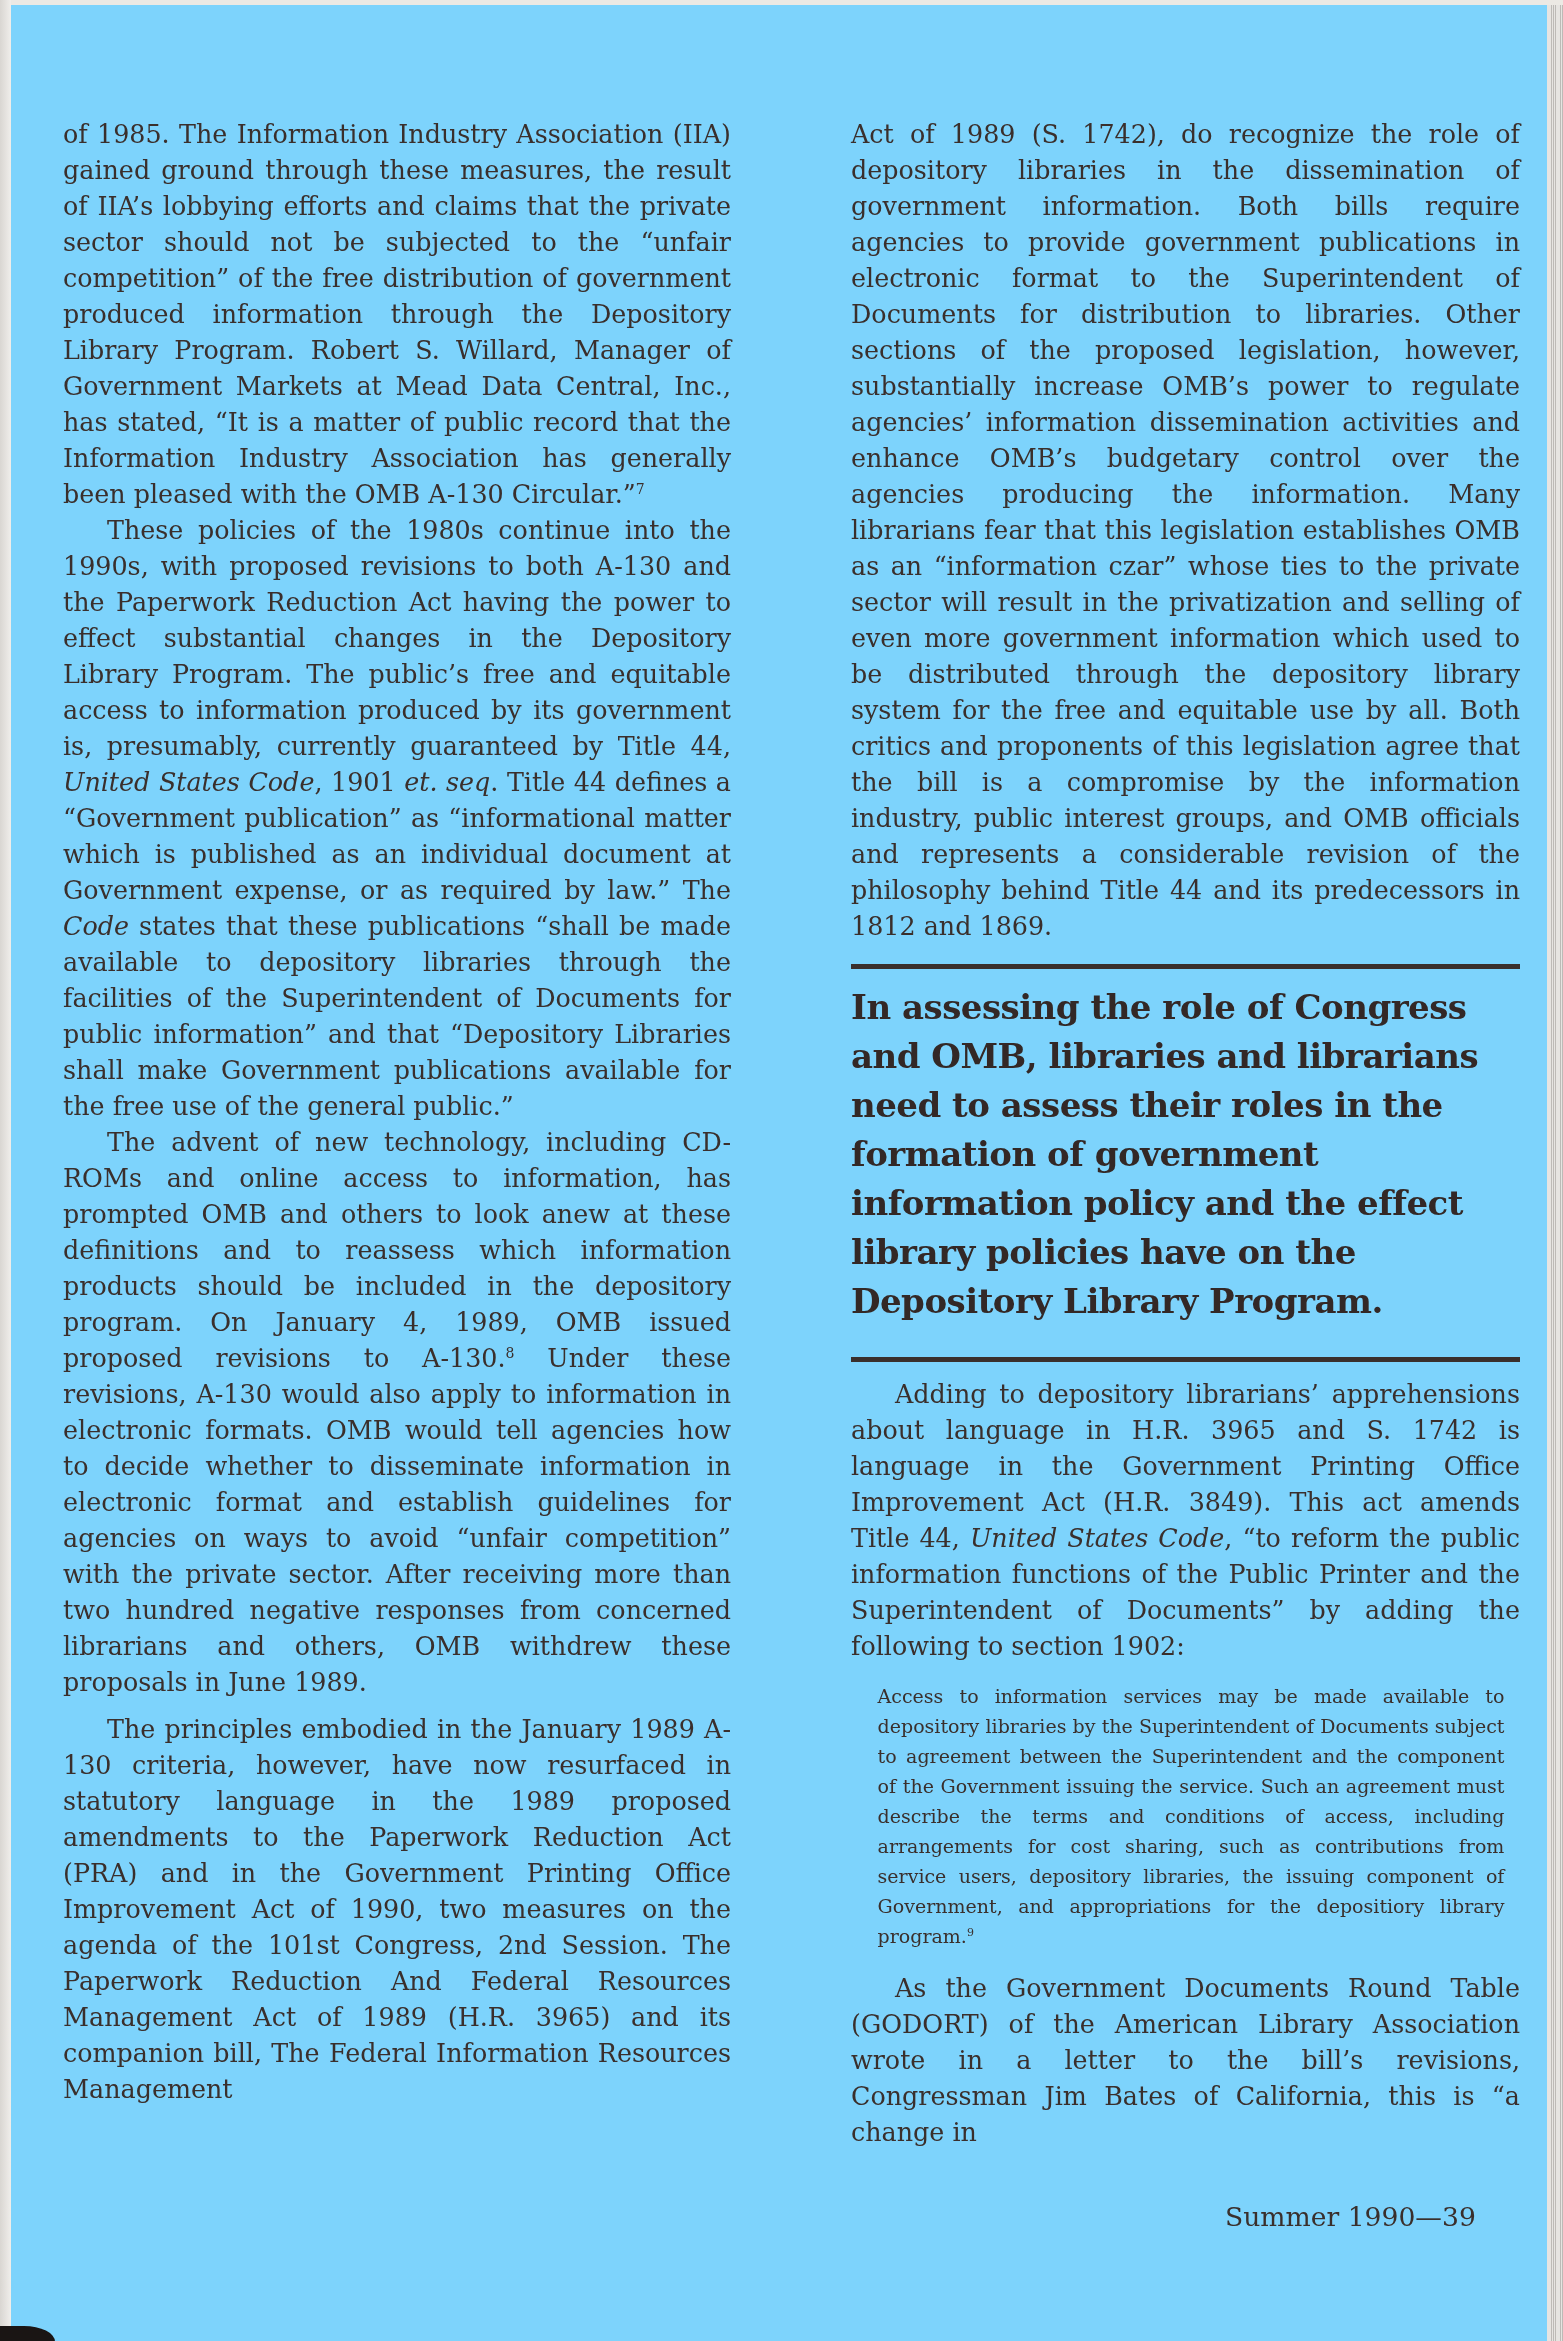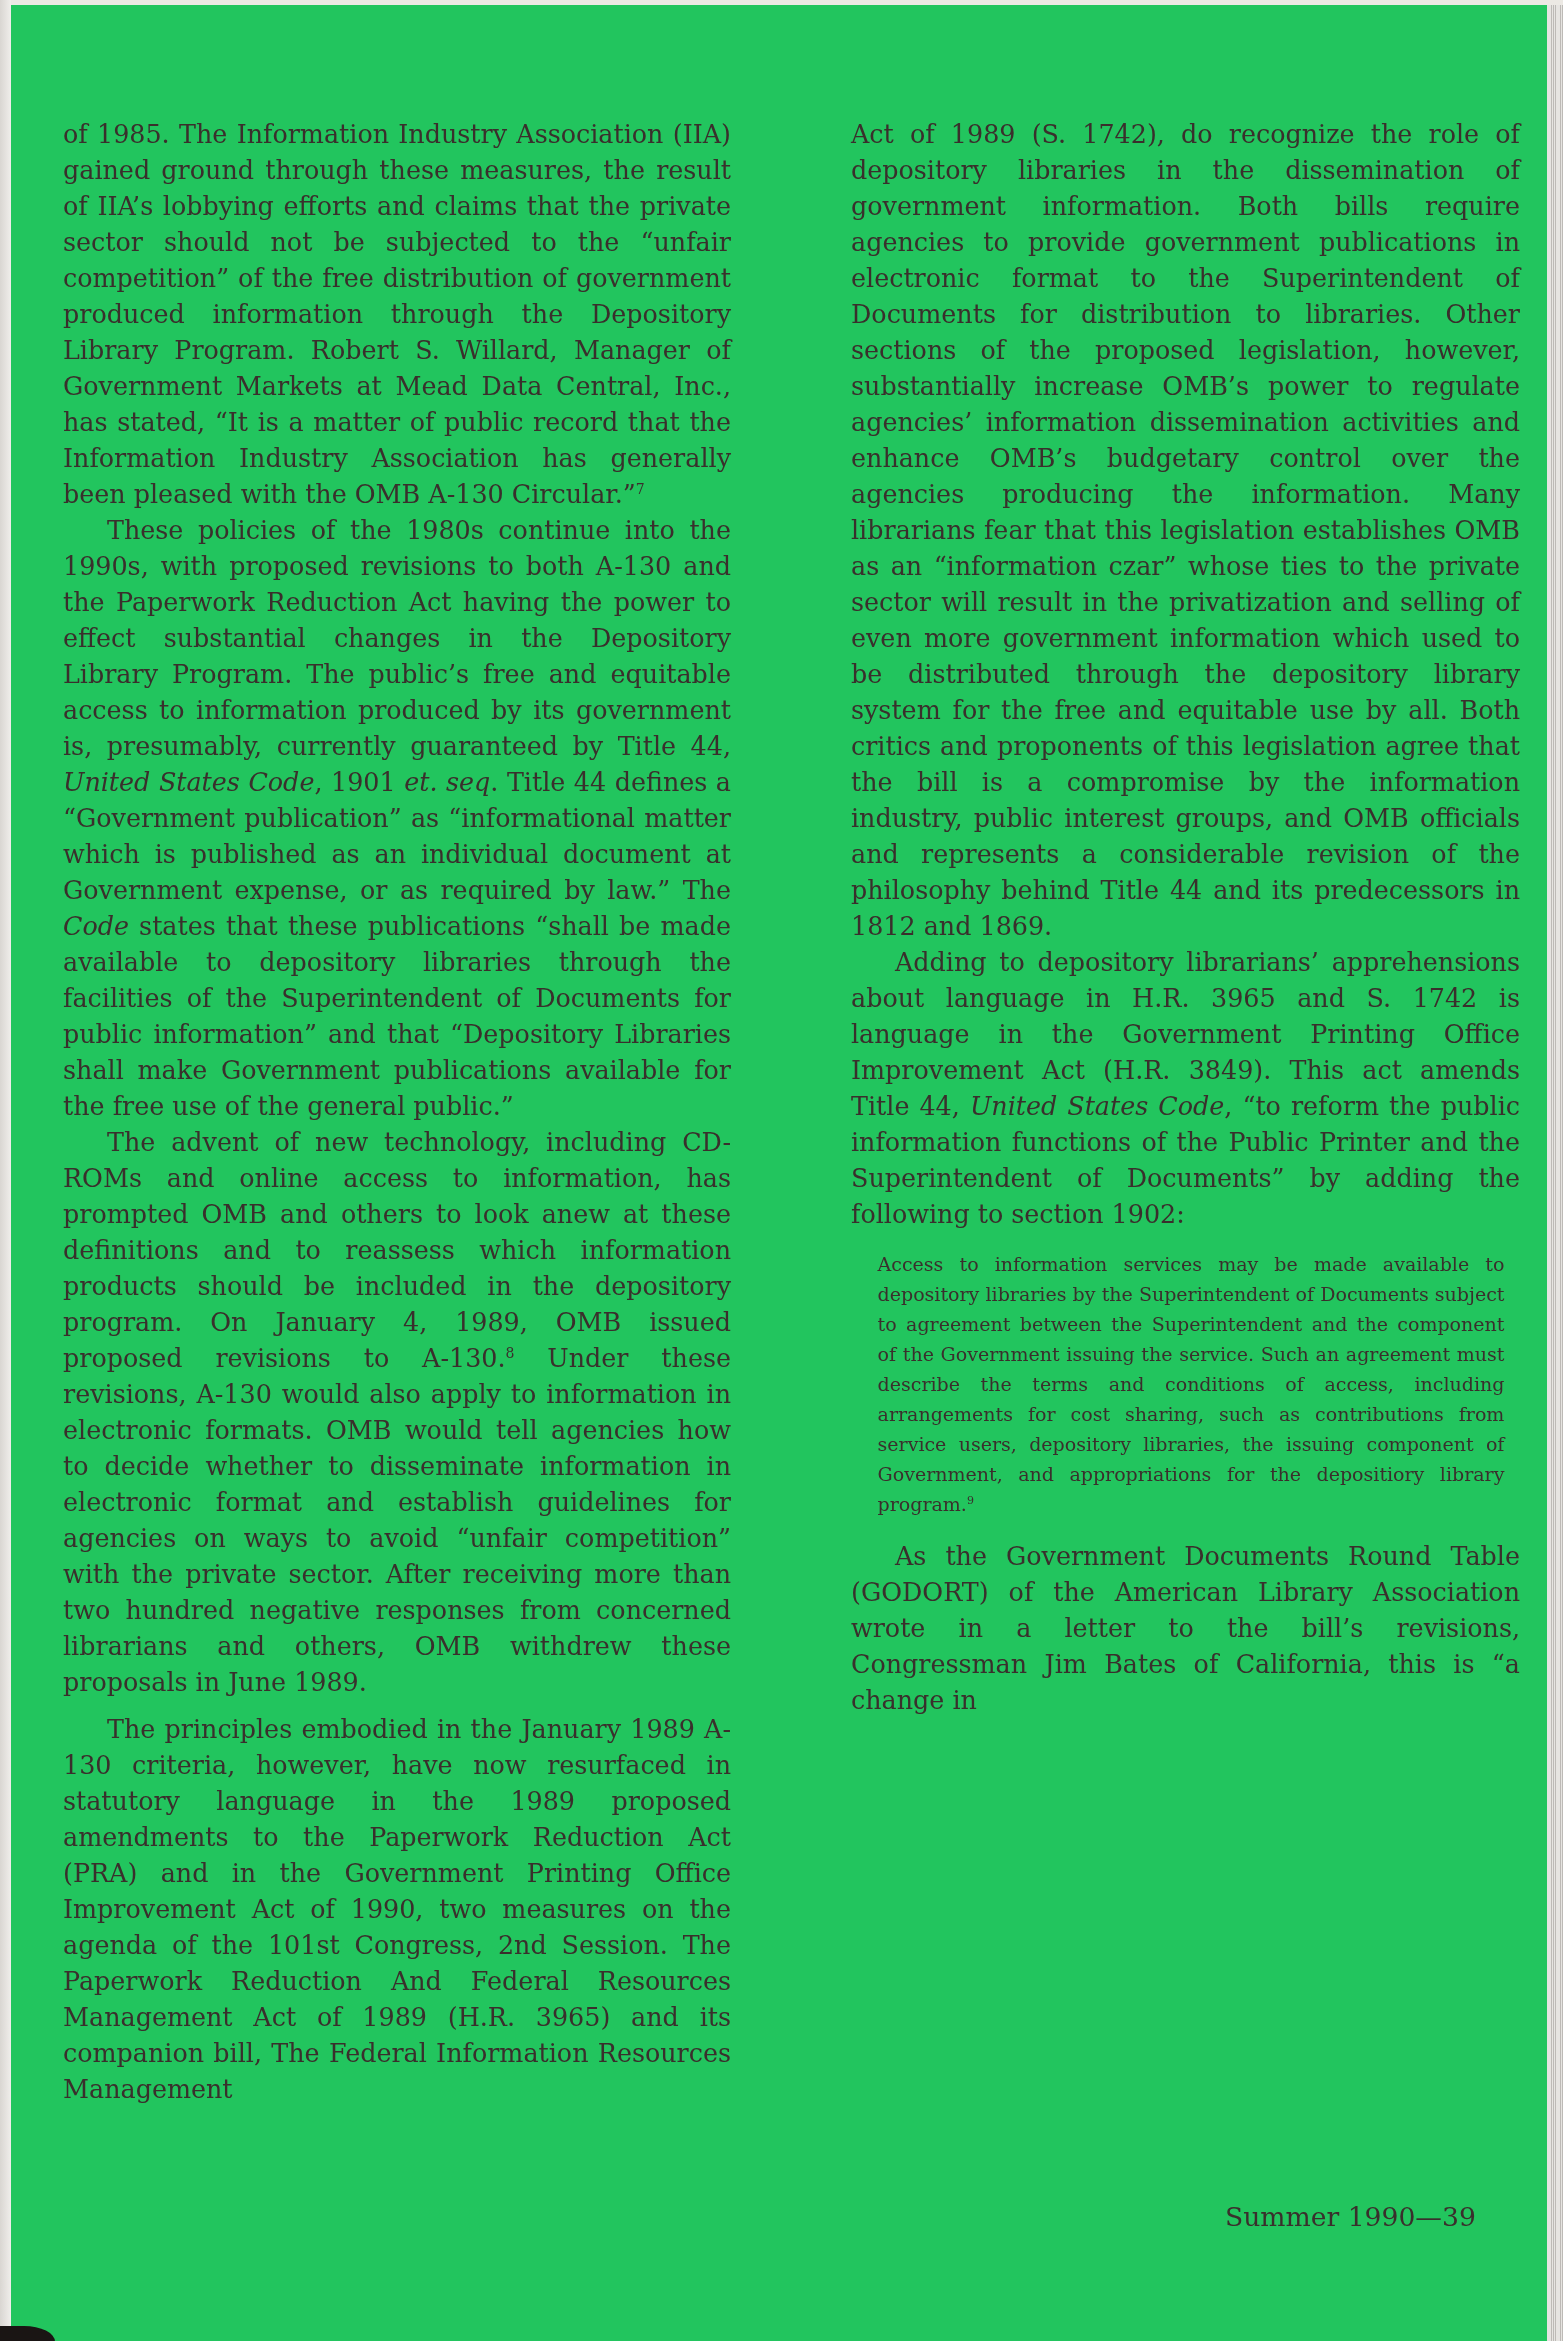--- a/index.html
+++ b/index.html
@@ -4,21 +4,21 @@
   <style>
     html, body { margin: 0; padding: 0; }
     body {
       width: 1564px; height: 2342px; position: relative; overflow: hidden;
       background: #ece9e4;
       font-family: "DejaVu Serif", "Liberation Serif", serif;
       color: #3a2f2c;
     }
     .page {
       position: absolute; left: 11px; top: 4.7px; width: 1536px; height: 2337px;
-      background: #22c55e;
+      background: #7dd3fc;
     }
     .page-left-edge {
       position: absolute; left: 0; top: 0; width: 11px; height: 2342px;
       background: linear-gradient(to right, #d9d6d2, #f0eeeb);
     }
     .page-stack {
       position: absolute; right: 0; top: 4.7px; width: 17px; height: 2337px;
       background: repeating-linear-gradient(to right, #e6e4e1 0, #e6e4e1 1.6px, #bdbab6 1.6px, #bdbab6 2.3px);
     }
     .binder-shadow {
@@ -64,20 +64,23 @@
   <div class="col col-left">
     <p><span>of 1985. The Information Industry Association (IIA) gained ground through these measures, the result of IIA’s lobbying efforts and claims that the private sector should not be subjected to the “unfair competition” of the free distribution of government produced information through the Depository Library Program. Robert S. Willard, Manager of Government Markets at Mead Data Central, Inc., has stated, “It is a matter of public record that the Information Industry Association has generally been pleased with the OMB A-130 Circular.”</span><span class="sup">7</span></p>
     <p class="indent"><span>These policies of the 1980s continue into the 1990s, with proposed revisions to both A-130 and the Paperwork Reduction Act having the power to effect substantial changes in the Depository Library Program. The public’s free and equitable access to information produced by its government is, presumably, currently guaranteed by Title 44, </span><em>United States Code</em><span>, 1901 </span><em>et. seq</em><span>. Title 44 defines a “Government publication” as “informational matter which is published as an individual document at Government expense, or as required by law.” The </span><em>Code</em><span> states that these publications “shall be made available to depository libraries through the facilities of the Superintendent of Documents for public information” and that “Depository Libraries shall make Government publications available for the free use of the general public.”</span></p>
     <p class="indent"><span>The advent of new technology, including CD-ROMs and online access to information, has prompted OMB and others to look anew at these definitions and to reassess which information products should be included in the depository program. On January 4, 1989, OMB issued proposed revisions to A-130.</span><span class="sup">8</span><span> Under these revisions, A-130 would also apply to information in electronic formats. OMB would tell agencies how to decide whether to disseminate information in electronic format and establish guidelines for agencies on ways to avoid “unfair competition” with the private sector. After receiving more than two hundred negative responses from concerned librarians and others, OMB withdrew these proposals in June 1989.</span></p>
     <p class="indent" style="margin-top:11px"><span>The principles embodied in the January 1989 A-130 criteria, however, have now resurfaced in statutory language in the 1989 proposed amendments to the Paperwork Reduction Act (PRA) and in the Government Printing Office Improvement Act of 1990, two measures on the agenda of the 101st Congress, 2nd Session. The Paperwork Reduction And Federal Resources Management Act of 1989 (H.R. 3965) and its companion bill, The Federal Information Resources Management</span></p>
   </div>
 
   <div class="col col-right">
     <p><span>Act of 1989 (S. 1742), do recognize the role of depository libraries in the dissemination of government information. Both bills require agencies to provide government publications in electronic format to the Superintendent of Documents for distribution to libraries. Other sections of the proposed legislation, however, substantially increase OMB’s power to regulate agencies’ information dissemination activities and enhance OMB’s budgetary control over the agencies producing the information. Many librarians fear that this legislation establishes OMB as an “information czar” whose ties to the private sector will result in the privatization and selling of even more government information which used to be distributed through the depository library system for the free and equitable use by all. Both critics and proponents of this legislation agree that the bill is a compromise by the information industry, public interest groups, and OMB officials and represents a considerable revision of the philosophy behind Title 44 and its predecessors in 1812 and 1869.</span></p>
 
+    <div class="pullquote">
+      <div class="pullquote-text">In assessing the role of Congress and OMB, libraries and librarians need to assess their roles in the formation of government information policy and the effect library policies have on the Depository Library Program.</div>
+    </div>
 
     <p class="indent"><span>Adding to depository librarians’ apprehensions about language in H.R. 3965 and S. 1742 is language in the Government Printing Office Improvement Act (H.R. 3849). This act amends Title 44, </span><em>United States Code</em><span>, “to reform the public information functions of the Public Printer and the Superintendent of Documents” by adding the following to section 1902:</span></p>
 
     <div class="blockquote"><span>Access to information services may be made available to depository libraries by the Superintendent of Documents subject to agreement between the Superintendent and the component of the Government issuing the service. Such an agreement must describe the terms and conditions of access, including arrangements for cost sharing, such as contributions from service users, depository libraries, the issuing component of Government, and appropriations for the depositiory library program.</span><span class="sup" style="font-size:11px">9</span></div>
 
     <p class="indent"><span>As the Government Documents Round Table (GODORT) of the American Library Association wrote in a letter to the bill’s revisions, Congressman Jim Bates of California, this is “a change in</span></p>
   </div>
 
   <div class="footer">Summer 1990—39</div>
 </div>

